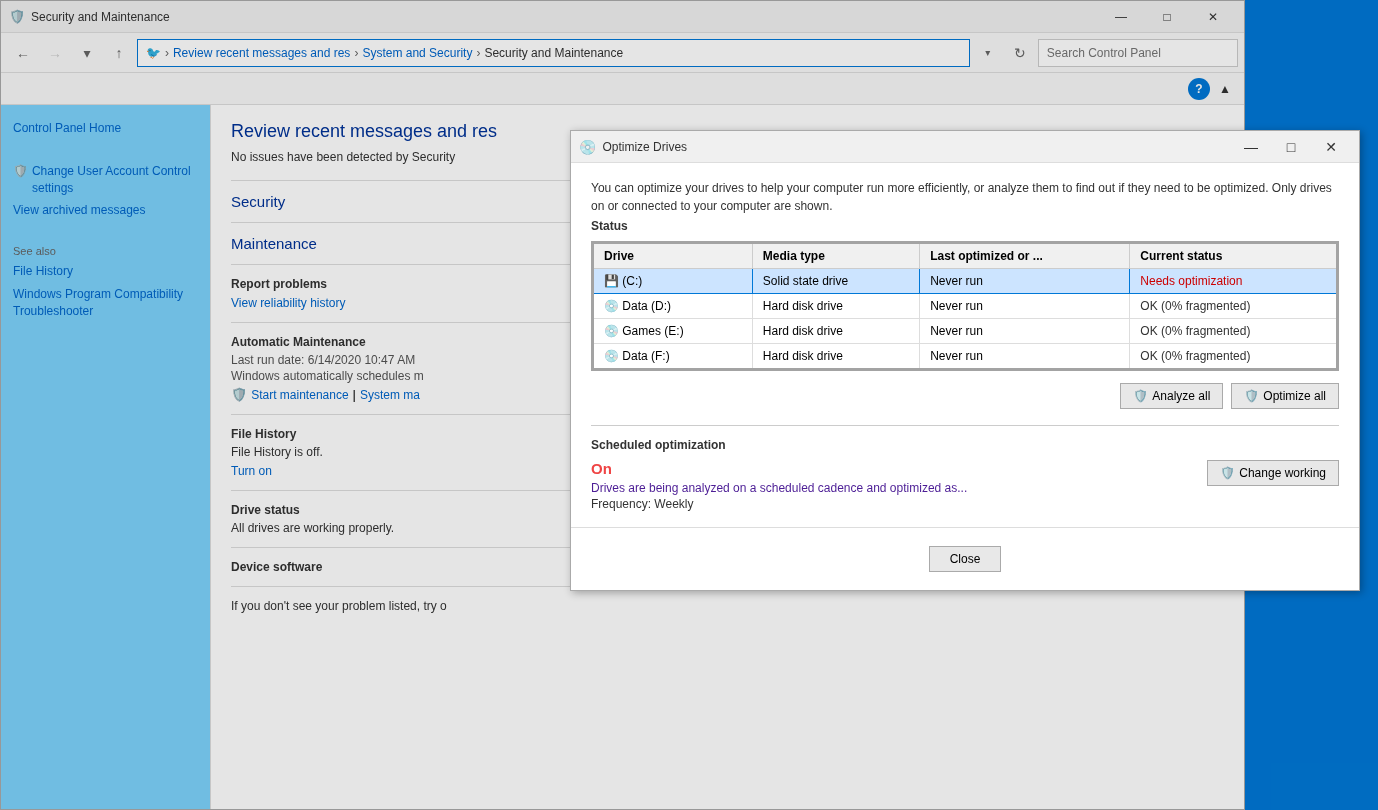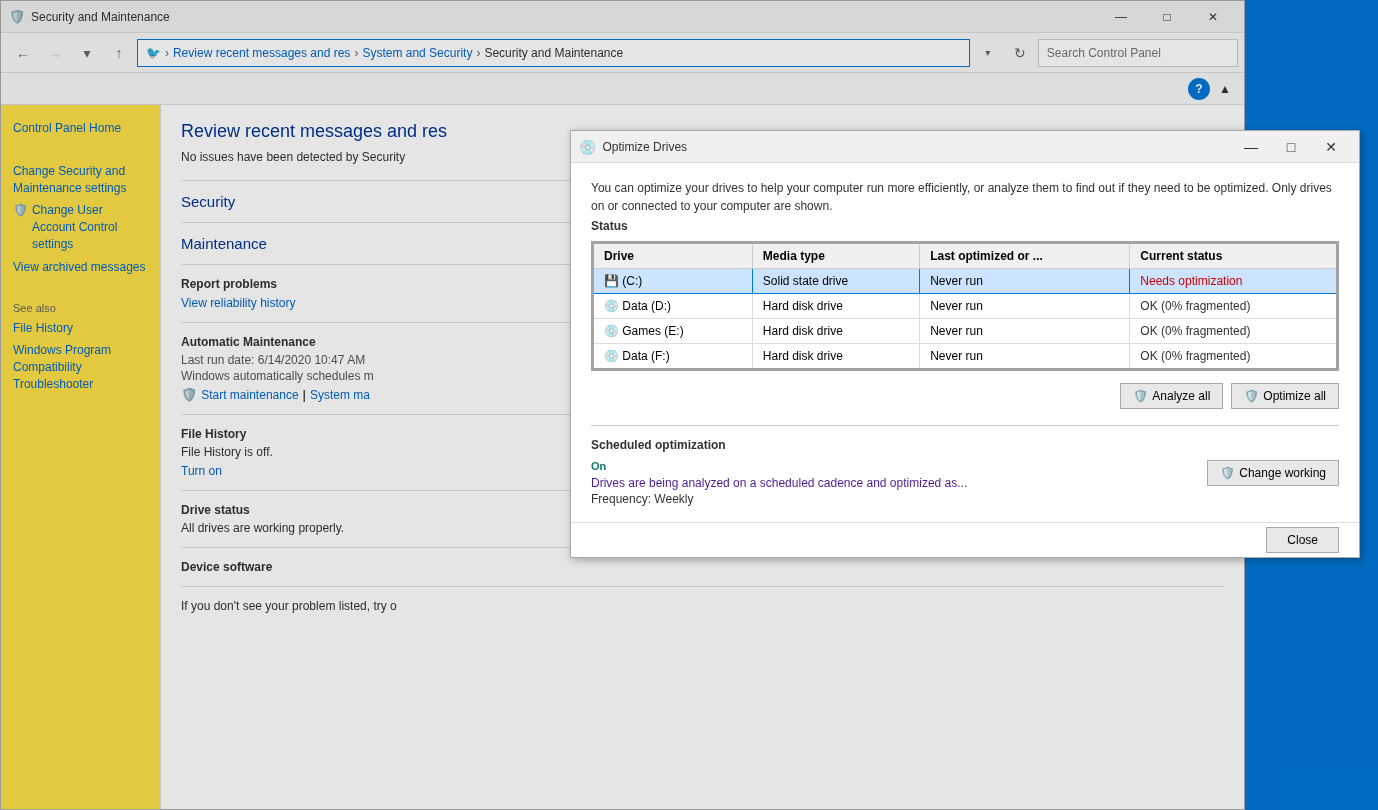--- a/index.html
+++ b/index.html
@@ -139,22 +139,22 @@
 
     
     .content-area {
       display: flex;
       flex: 1;
       overflow: hidden;
     }
 
     
     .sidebar {
-      width: 160px;
-      background: #fde047;
+      width: 210px;
+      background: #7dd3fc;
       border-right: 1px solid #ddd;
       padding: 12px 8px;
       flex-shrink: 0;
       overflow-y: auto;
     }
     .sidebar-link {
       display: block;
       color: #0066cc;
       text-decoration: none;
       padding: 3px 4px;
@@ -276,38 +276,38 @@
       border: 1px solid #aaa;
       cursor: pointer;
       font-size: 12px;
       display: flex; align-items: center; gap: 4px;
     }
 
     .scheduled-section { border-top: 1px solid #ccc; padding-top: 12px; }
     .scheduled-title { font-size: 12px; font-weight: 700; color: #333; margin-bottom: 8px; }
     .scheduled-row { display: flex; align-items: flex-start; justify-content: space-between; }
     .scheduled-info { flex: 1; }
-    .scheduled-on { font-size: 11px; font-weight: 700; color: #0f766e; margin-bottom: 4px; }
+    .scheduled-on { font-size: 15px; font-weight: 700; color: #ef4444; margin-bottom: 4px; }
     .scheduled-desc { font-size: 12px; color: #4c1d95; margin-bottom: 2px; }
     .scheduled-freq { font-size: 12px; color: #333; }
     .change-settings-btn {
       height: 26px;
       padding: 0 12px;
       background: #e8e8e8;
       border: 1px solid #aaa;
       cursor: pointer;
       font-size: 12px;
       display: flex; align-items: center; gap: 4px;
       white-space: nowrap;
     }
 
     .dialog-footer {
-      padding: 4px 20px;
-      display: flex;
-      justify-content: flex-end;
+      padding: 18px 20px;
+      display: flex;
+      justify-content: center;
       border-top: 1px solid #ddd;
     }
     .close-btn-main {
       height: 26px;
       padding: 0 20px;
       background: #e8e8e8;
       border: 1px solid #aaa;
       cursor: pointer;
       font-size: 12px;
     }
@@ -353,21 +353,20 @@
   <div class="help-bar">
     <button class="help-btn">?</button>
     <button class="expand-btn">▲</button>
   </div>
 
   <div class="content-area">
 
     <div class="sidebar">
       <a class="sidebar-link">Control Panel Home</a>
       <div class="sidebar-section">
-        <a class="sidebar-link">Change Security and Maintenance settings</a>
         <a class="sidebar-link with-icon">
           <span>🛡️</span>
           <span>Change User Account Control settings</span>
         </a>
         <a class="sidebar-link">View archived messages</a>
       </div>
       <div class="sidebar-section">
         <div class="sidebar-section-title">See also</div>
         <a class="sidebar-link">File History</a>
         <a class="sidebar-link">Windows Program Compatibility Troubleshooter</a>

